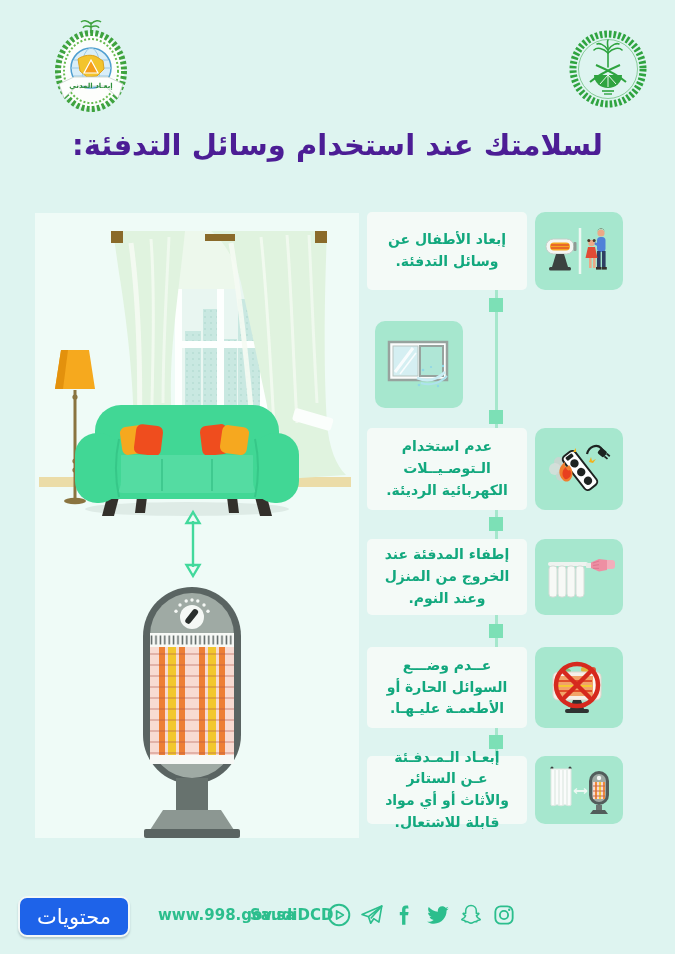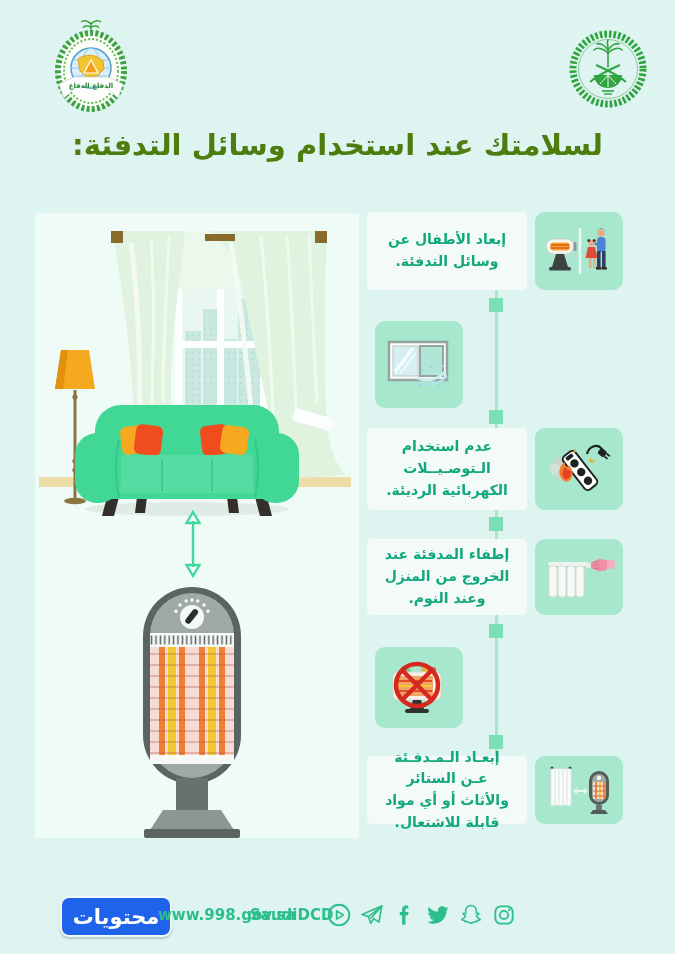--- a/index.html
+++ b/index.html
@@ -6,42 +6,42 @@
   html,body { width:675px; height:954px; }
   body { font-family:"DejaVu Sans", sans-serif; }
   .poster { position:relative; width:675px; height:954px; background:#DEF4F0; overflow:hidden; }
 
   
   .logo-left  { position:absolute; left:45px;  top:16px; width:92px;  height:104px; }
   .logo-right { position:absolute; left:566px; top:27px; width:84px;  height:84px; }
   .ribbon-caption { position:absolute; left:18px; top:64px; width:56px; height:12px;
     font-size:7px; font-weight:bold; color:#2E8F3C; text-align:center; line-height:12px; direction:rtl; }
   .title { position:absolute; top:128px; left:0; right:0; text-align:center;
-    font-size:29px; font-weight:bold; color:#4d7c0f; direction:rtl; letter-spacing:0; }
+    font-size:29px; font-weight:bold; color:#4c1d95; direction:rtl; letter-spacing:0; }
 
   
   .panel { position:absolute; left:35px; top:213px; width:324px; height:625px; background:#EFFBF7; }
 
   
   .connector-line { position:absolute; left:495px; top:250px; width:3px; height:530px; background:#A5E7CC; }
   .connector-sq   { position:absolute; left:489px; width:14px; height:14px; background:#7CE0B6; }
 
   
   .item { position:absolute; left:367px; width:256px; display:flex; align-items:stretch; }
   .card { width:160px; background:#F4FAF7; border-radius:5px; color:#12A87E; font-weight:bold;
     font-size:14px; line-height:1.55; direction:rtl; text-align:center;
     display:flex; align-items:center; justify-content:center; padding:3px 17px; }
   .tile { width:88px; margin-left:8px; background:#A6E7CE; border-radius:10px;
     display:flex; align-items:center; justify-content:center; }
 
   
   .badge { position:absolute; left:18px; top:896px; width:112px; height:41px; background:#1E63E9;
     border:2px solid #F3F8F6; border-radius:9px; box-shadow:0 2px 2px rgba(100,130,140,.35);
-    color:#FFFFFF; font-size:21px; font-weight:bold; display:flex; align-items:center; justify-content:center;
-    direction:rtl;margin-left:42px; }
+    color:#FFFFFF; font-size:21px; font-weight:normal; display:flex; align-items:center; justify-content:center;
+    direction:rtl; }
   .f-link { position:absolute; top:906px; color:#2CBE8D; font-weight:bold; font-size:15px; }
   .website { left:158px; }
   .handle  { left:250px; }
   .social  { position:absolute; left:326px; top:902px; display:flex; gap:7px; }
   .social .sico { width:26px; height:26px; display:inline-flex; }
 </style>
 </head>
 <body>
 
 <div class="poster">
@@ -60,21 +60,21 @@
       <ellipse cx="46" cy="55" rx="27" ry="32" fill="none" stroke="#67BB4F" stroke-width="2" stroke-dasharray="2 2"></ellipse>
       <circle cx="46" cy="52" r="20" fill="#D9EEF8" stroke="#4E9ED0" stroke-width="1.5"></circle>
       <ellipse cx="46" cy="52" rx="9" ry="20" fill="none" stroke="#9CC9E4" stroke-width="1"></ellipse>
       <line x1="26" y1="52" x2="66" y2="52" stroke="#9CC9E4" stroke-width="1"></line>
       <line x1="29" y1="44" x2="63" y2="44" stroke="#9CC9E4" stroke-width="1"></line>
       <line x1="29" y1="60" x2="63" y2="60" stroke="#9CC9E4" stroke-width="1"></line>
       <path d="M33,43 C38,39 47,38 52,41 L58,45 L59,53 L52,60 L42,61 L35,55 Z" fill="#F3C42D" stroke="#DCA31F" stroke-width="1"></path>
       <path d="M46,44 L53,57 L39,57 Z" fill="#F59E1B" stroke="#FFFFFF" stroke-width="1.2"></path>
       <path d="M14,68 L29,61 L63,61 L78,68 L73,82 L60,70 L32,70 L19,82 Z" fill="#FDFEFD" stroke="#C8D3CC" stroke-width="0.8"></path>
     </svg>
-    <span class="ribbon-caption">الدفاع الدفاع</span>
+    <span class="ribbon-caption">إبعـاد المدني</span>
   </div>
 
   <div class="logo-right">
     <svg viewBox="0 0 84 84" width="84" height="84">
       <circle cx="42" cy="42" r="35" fill="none" stroke="#2FA440" stroke-width="7" stroke-dasharray="2.6 2"></circle>
       <circle cx="42" cy="42" r="29.5" fill="none" stroke="#2FA440" stroke-width="1" opacity="0.5"></circle>
       <g stroke="#2FA440" fill="none" stroke-width="1.6" stroke-linecap="round">
         <line x1="42" y1="24" x2="42" y2="40"></line>
         <path d="M42,26 C37,21 31,20 28,23"></path>
           <path d="M42,26 C47,21 53,20 56,23"></path>
@@ -328,20 +328,21 @@
         <rect x="60" y="12" width="12" height="9" rx="3" fill="#F2AEBB"></rect>
         <path d="M48,14.5 l8,-3.5 l8,1 l0,10 l-8,1.5 l-8,-3.5 Z" fill="#EE8FA3"></path>
         <line x1="50" y1="15" x2="56" y2="13" stroke="#E07B92" stroke-width="1.2"></line>
         <line x1="50" y1="17.7" x2="56" y2="16.7" stroke="#E07B92" stroke-width="1.2"></line>
         <line x1="50" y1="20.4" x2="56" y2="20.4" stroke="#E07B92" stroke-width="1.2"></line>
       </svg>
     </div>
   </div>
 
   <div class="item" style="top:647px;height:81px">
+    <div class="card">عــدم وضـــع السوائل الحارة أو الأطعمـة عليـهـا.</div>
     <div class="tile">
       <svg viewBox="0 0 72 58" width="72" height="58">
         <ellipse cx="22" cy="12" rx="6" ry="3" fill="#7BC47F"></ellipse>
         <rect x="38" y="8" width="10" height="5" rx="2" fill="#E2B33C"></rect>
         <circle cx="50" cy="11" r="3" fill="#D65C3B"></circle>
         <rect x="10" y="13" width="48" height="28" rx="5" fill="#F6EFE8" stroke="#E0D6CC" stroke-width="1"></rect>
         <rect x="14" y="17" width="36" height="20" fill="#F2A368"></rect>
         <line x1="15" y1="22" x2="49" y2="22" stroke="#E04E2A" stroke-width="2"></line>
         <line x1="15" y1="27" x2="49" y2="27" stroke="#F5C832" stroke-width="2"></line>
         <line x1="15" y1="32" x2="49" y2="32" stroke="#E04E2A" stroke-width="2"></line>

